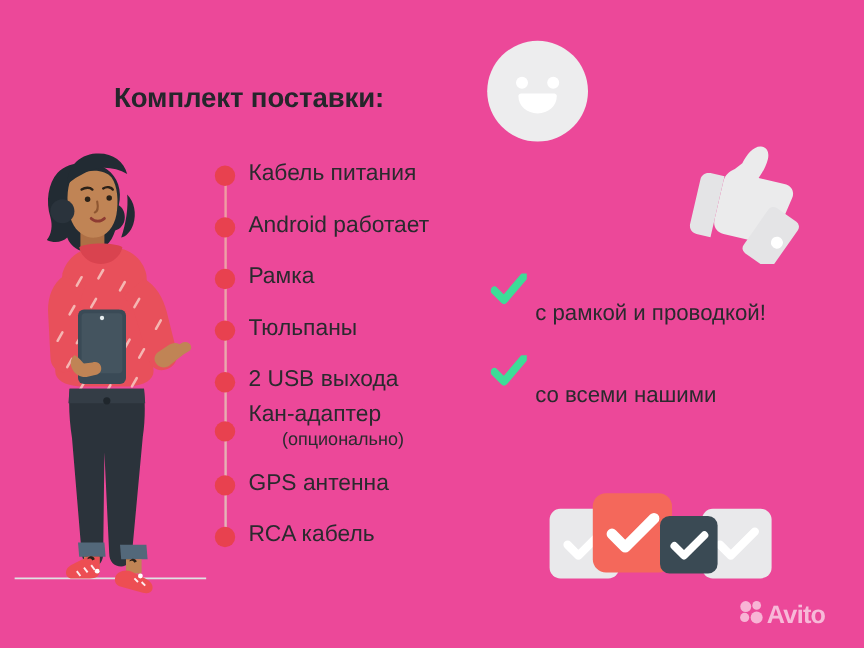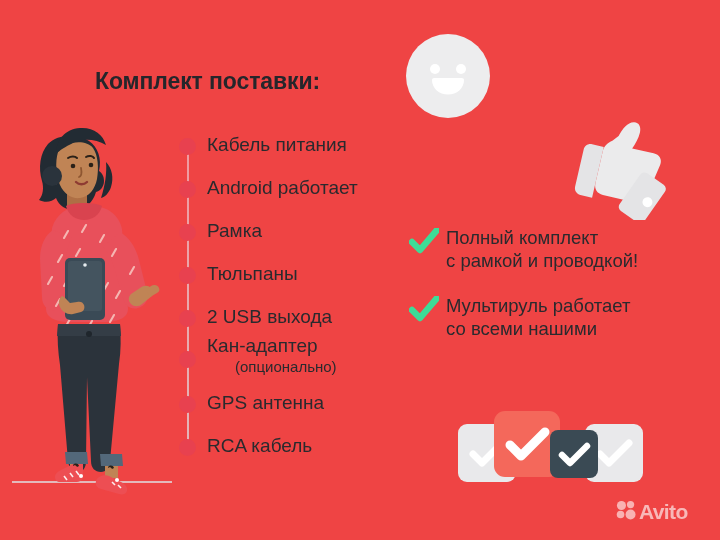--- a/index.html
+++ b/index.html
@@ -6,21 +6,21 @@
   * { margin:0; padding:0; box-sizing:border-box; }
   html,body { width:720px; height:540px; }
   body {
     font-family:"Liberation Sans","DejaVu Sans",sans-serif;
     background:#FFFFFF;
     position:relative;
     overflow:hidden;
     -webkit-font-smoothing:antialiased;
   }
 
-  #canvas { position:absolute; inset:0; width:720px; height:540px; background:#ef4444; }
+  #canvas { position:absolute; inset:0; width:720px; height:540px; background:#ec4899; }
 
   
   .deco { position:absolute; pointer-events:none; }
   #smiley-deco { left:404px; top:32px; width:88px; height:88px; }
   #thumb-deco  { left:572px; top:112px; width:104px; height:108px; }
 
   
   #page-title {
     position:absolute; left:95px; top:68px;
     font-size:23px; font-weight:bold; letter-spacing:-0.1px;
@@ -242,33 +242,33 @@
 
   <div id="benefits">
 
     <div class="benefit" style="top:0">
       <span class="benefit-check">
         <svg viewBox="0 0 30 28" width="30" height="28" aria-hidden="true">
           <path d="M3 14l8 8L28 2" stroke="#3DDC97" stroke-width="6.5" fill="none" stroke-linecap="round" stroke-linejoin="round"></path>
         </svg>
       </span>
       <span class="benefit-text">
-        <span>Полный комплект</span><br>
+        <br>
         <span>с рамкой и проводкой!</span>
       </span>
     </div>
 
     <div class="benefit" style="top:68px">
       <span class="benefit-check">
         <svg viewBox="0 0 30 28" width="30" height="28" aria-hidden="true">
           <path d="M3 14l8 8L28 2" stroke="#3DDC97" stroke-width="6.5" fill="none" stroke-linecap="round" stroke-linejoin="round"></path>
         </svg>
       </span>
       <span class="benefit-text">
-        <span>Мультируль работает</span><br>
+        <br>
         <span>со всеми нашими</span><br>
       </span>
     </div>
 
   </div>
 
   <div id="check-cards">
 
     <div class="cbox" style="left:0; top:16px; width:58px; height:58px; background:#E9E9EB;">
       <svg viewBox="0 0 58 58" aria-hidden="true">

